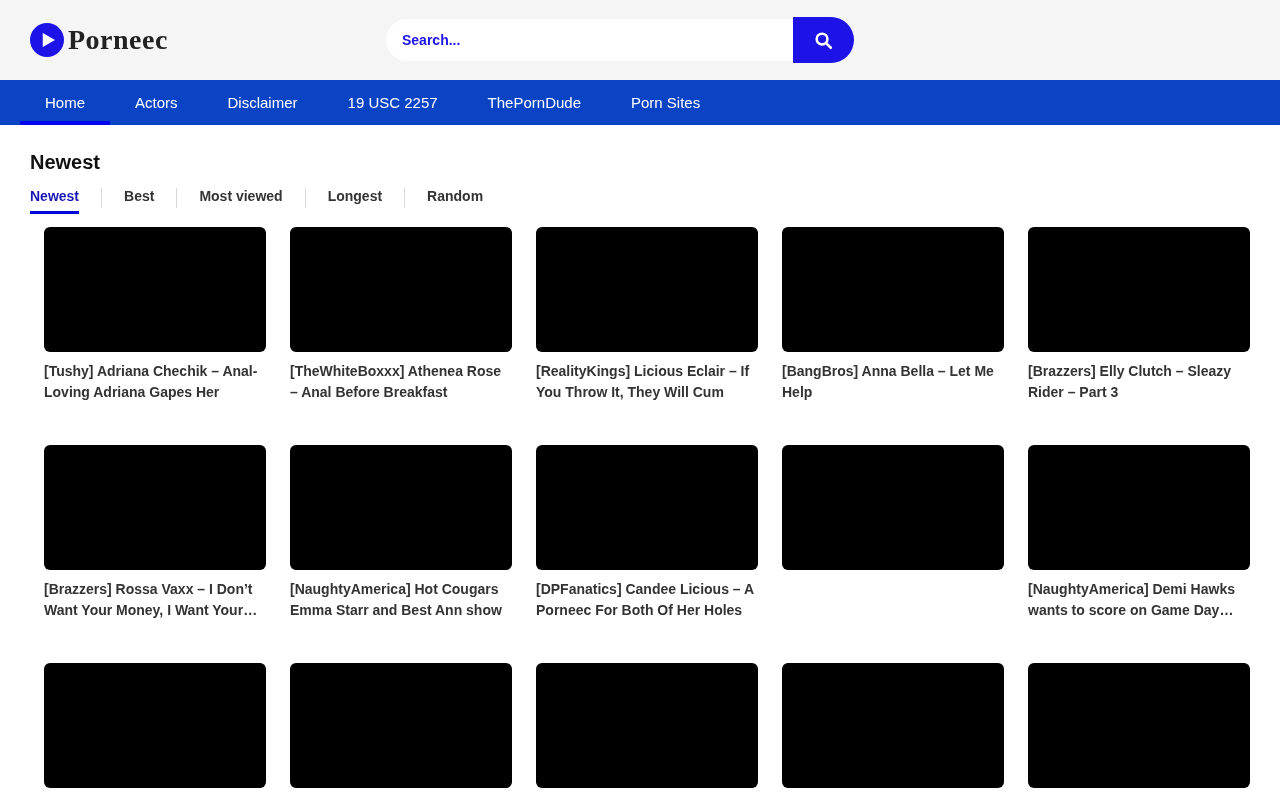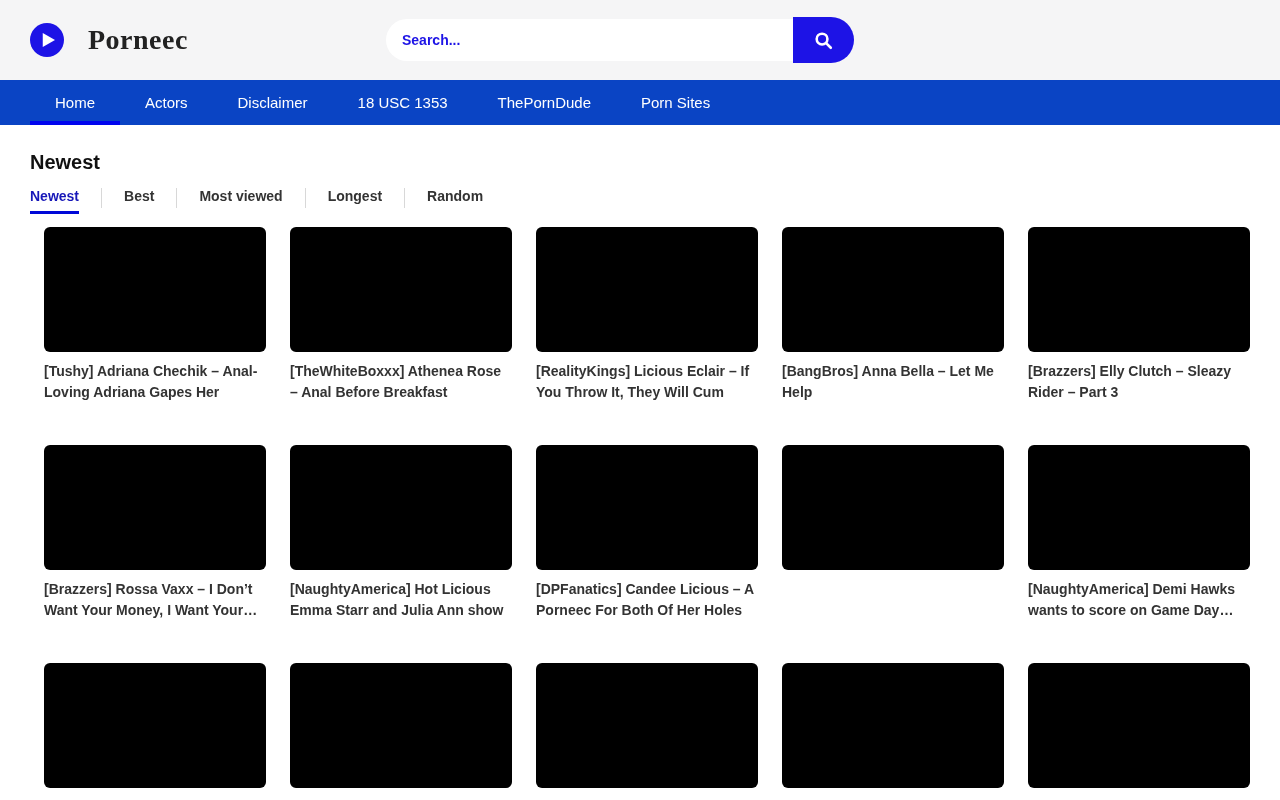--- a/index.html
+++ b/index.html
@@ -20,21 +20,21 @@
     width:1280px;height:800px;overflow:hidden;
     background:#ffffff;
     font-family:"Liberation Sans", sans-serif;
   }
   
   .header{
     position:relative;height:80px;background:var(--header-bg);
   }
   .logo{
     position:absolute;left:30px;top:50%;transform:translateY(-50%);
-    display:flex;align-items:center;gap:24px;cursor:pointer;
+    display:flex;align-items:center;gap:4px;cursor:pointer;
   }
   .logo-icon{display:block;width:34px;height:34px;}
   .logo-text{
     font-family:"Liberation Serif", serif;
     font-weight:700;font-size:28px;color:#222;letter-spacing:.5px;
   }
   .search-form{
     position:absolute;left:386px;top:17px;height:46px;
     display:flex;align-items:center;
   }
@@ -48,21 +48,21 @@
   .search-input::placeholder{color:var(--accent);opacity:1;}
   .search-btn{
     width:61px;height:46px;border:none;cursor:pointer;
     background:var(--accent);
     border-radius:0 28px 28px 0;
     display:flex;align-items:center;justify-content:center;
   }
   
   .nav{
     height:45px;background:var(--nav-bg);
-    display:flex;align-items:stretch;padding-left:30px;
+    display:flex;align-items:stretch;padding-left:20px;
   }
   .nav-item{
     position:relative;display:flex;align-items:center;
     padding:0 25px;color:#ffffff;font-size:15px;cursor:pointer;
     white-space:nowrap;
   }
   .nav-item.active::after{
     content:"";position:absolute;left:0;right:0;bottom:0;height:4px;
     background:var(--nav-underline);
   }
@@ -118,21 +118,21 @@
         <line x1="15" y1="15" x2="19.6" y2="19.6" stroke="#ffffff" stroke-width="2.7" stroke-linecap="round"></line>
       </svg>
     </button>
   </form>
 </header>
 
 <nav class="nav">
   <div class="nav-item active">Home</div>
   <div class="nav-item">Actors</div>
   <div class="nav-item">Disclaimer</div>
-  <div class="nav-item">18 USC 1353</div>
+  <div class="nav-item">19 USC 2257</div>
   <div class="nav-item">ThePornDude</div>
   <div class="nav-item">Porn Sites</div>
 </nav>
 
 <main class="main">
   <h1 class="page-heading">Newest</h1>
 
   <div class="tabs">
     <span class="tab active">Newest</span>
     <span class="tab-divider"></span>
@@ -165,21 +165,21 @@
     <div class="video-card">
       <div class="thumb"></div>
       <div class="video-title">[Brazzers] Elly Clutch – Sleazy Rider – Part 3</div>
     </div>
     <div class="video-card">
       <div class="thumb"></div>
       <div class="video-title">[Brazzers] Rossa Vaxx – I Don’t Want Your Money, I Want Your Dick</div>
     </div>
     <div class="video-card">
       <div class="thumb"></div>
-      <div class="video-title">[NaughtyAmerica] Hot Licious Emma Starr and Julia Ann show</div>
+      <div class="video-title">[NaughtyAmerica] Hot Cougars Emma Starr and Best Ann show</div>
     </div>
     <div class="video-card">
       <div class="thumb"></div>
       <div class="video-title">[DPFanatics] Candee Licious – A Porneec For Both Of Her Holes</div>
     </div>
     <div class="video-card">
       <div class="thumb"></div>
     </div>
     <div class="video-card">
       <div class="thumb"></div>

